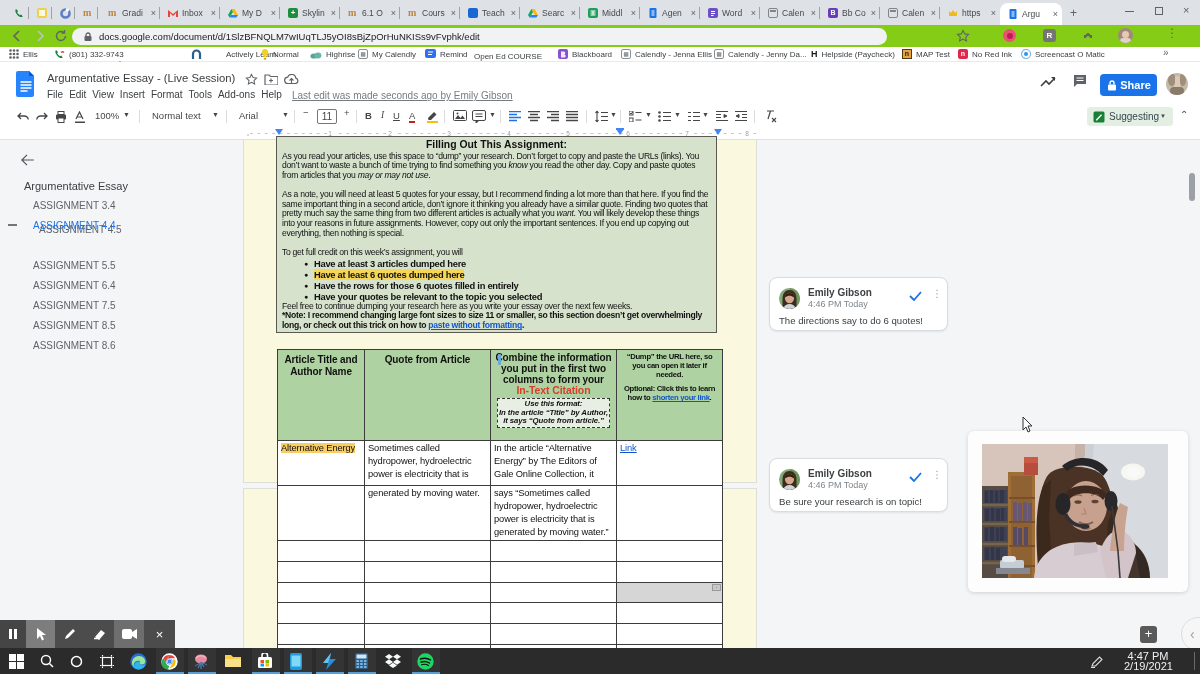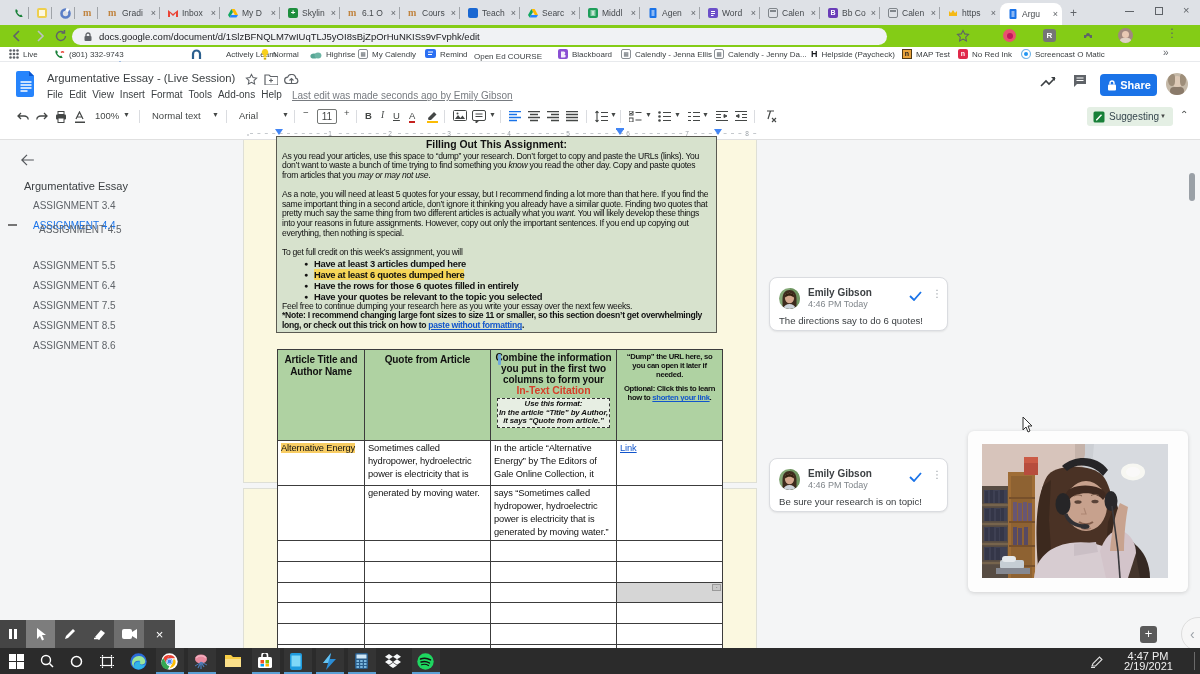--- a/index.html
+++ b/index.html
@@ -264,21 +264,21 @@
           <circle cx="5" cy="1.5" r="1.3"></circle>
           <circle cx="8.5" cy="1.5" r="1.3"></circle>
           <circle cx="1.5" cy="5" r="1.3"></circle>
           <circle cx="5" cy="5" r="1.3"></circle>
           <circle cx="8.5" cy="5" r="1.3"></circle>
           <circle cx="1.5" cy="8.5" r="1.3"></circle>
           <circle cx="5" cy="8.5" r="1.3"></circle>
           <circle cx="8.5" cy="8.5" r="1.3"></circle>
         </g>
       </svg>
-      <b>Live</b>
+      <b>Ellis</b>
     </span>
 <span class="bitm" style="left:54px;">
       <svg width="11" height="10">
         <path d="M2 1C1 2 1 4 3 6.5C5 9 7.5 9.5 8.7 8.7L7.3 6.6L5.8 7.2C4.8 6.6 3.8 5.5 3.2 4.3L4 2.9z" fill="#188038"></path>
         <path d="M7 3.5c1-1 2-1 3 0" stroke="#e94235" stroke-width="1.2" fill="none"></path>
       </svg>
       <b>(801) 332-9743</b>
     </span>
 <span class="bitm" style="left:115px;margin-top:12px;">
       <svg width="10" height="11">

